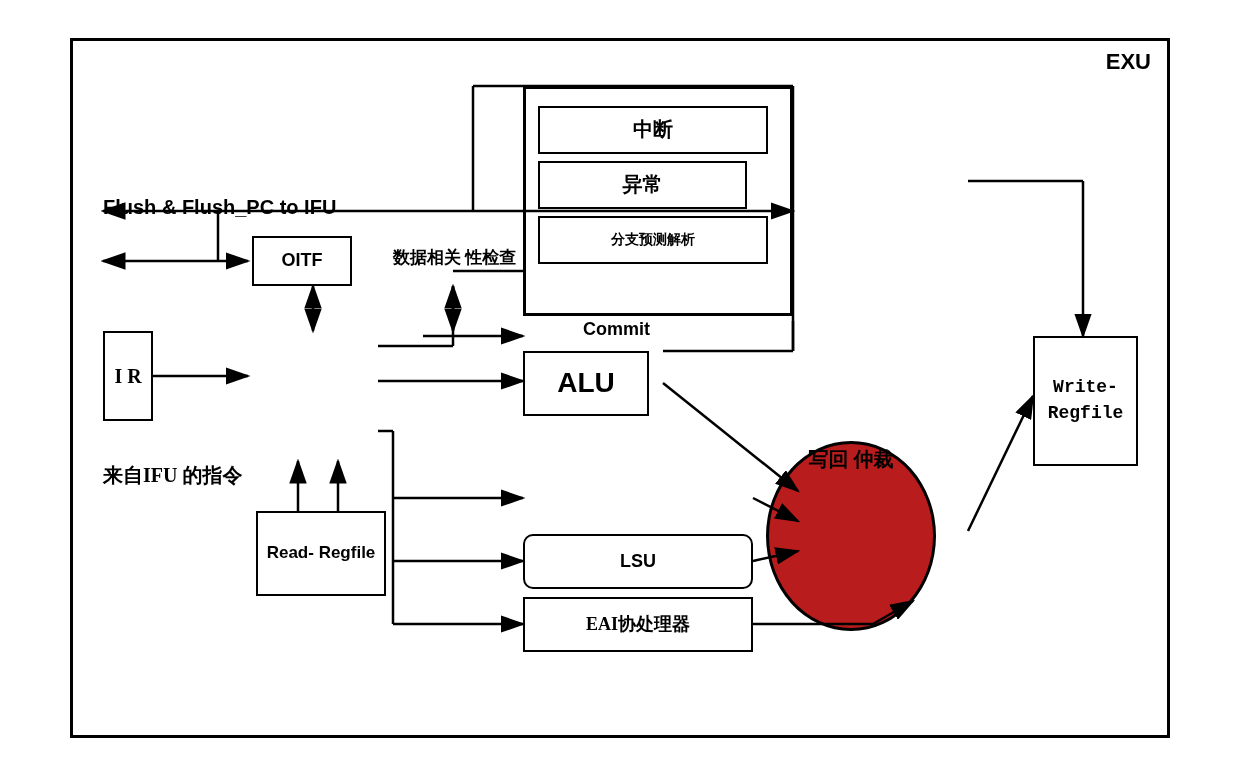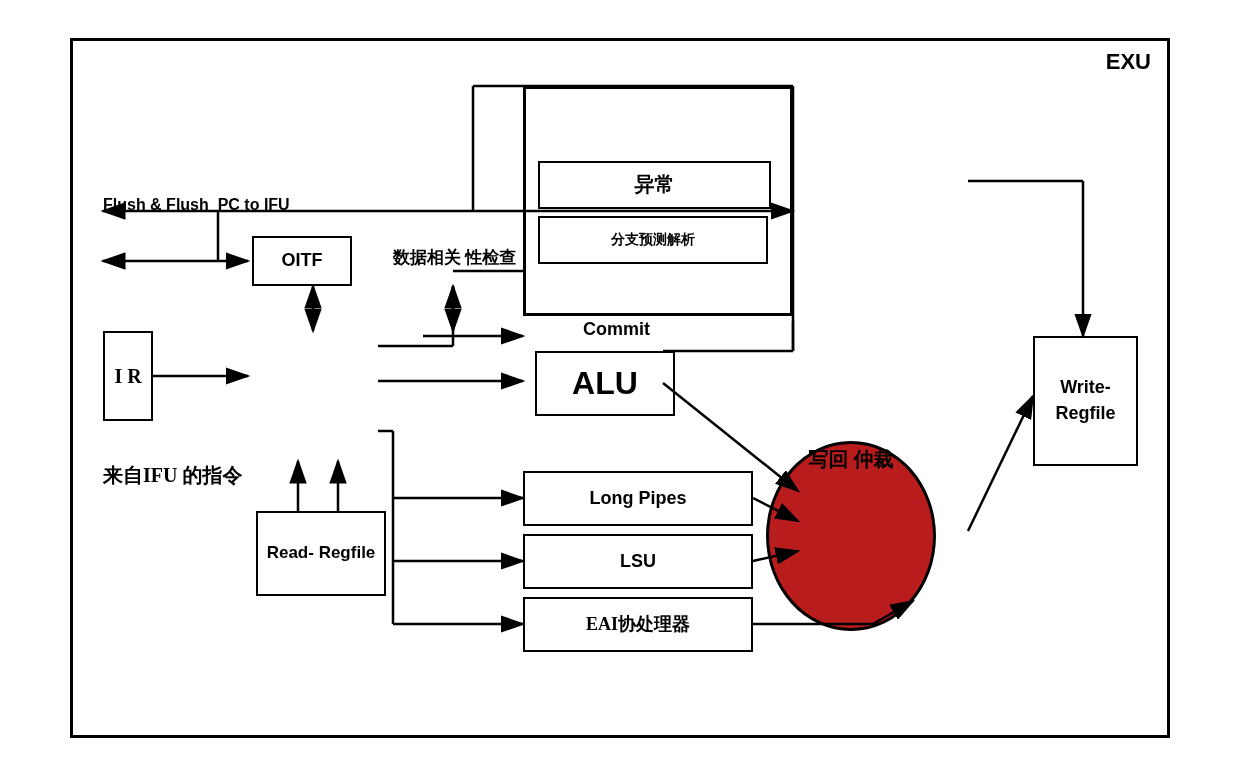--- a/index.html
+++ b/index.html
@@ -91,75 +91,75 @@
       left: 465px;
       top: 65px;
       width: 230px;
       height: 48px;
       font-size: 20px;
     }
     
     .yichang-box {
       left: 465px;
       top: 120px;
-      width: 233px;
+      width: 209px;
       height: 48px;
       font-size: 20px;
     }
     
     .branch-box {
       left: 465px;
       top: 175px;
       width: 230px;
       height: 48px;
       font-size: 14px;
     }
     
     .alu-box {
       left: 450px;
       top: 310px;
-      width: 140px;
+      width: 126px;
       height: 65px;
       font-family: Arial, sans-serif;
-      font-size: 32px;
-      margin-left: 12px;
+      font-size: 28px;
     }
     
     .longpipes-box {
       left: 450px;
       top: 430px;
       width: 230px;
       height: 55px;
       font-family: Arial, sans-serif;
       font-size: 18px;
     }
     
     .lsu-box {
       left: 450px;
       top: 493px;
       width: 230px;
       height: 55px;
       font-family: Arial, sans-serif;
       font-size: 18px;
+      border-radius: 10px;
     }
     
     .eai-box {
       left: 450px;
       top: 556px;
       width: 230px;
       height: 55px;
       font-size: 18px;
     }
     
     .writereg-box {
       left: 960px;
       top: 295px;
       width: 105px;
       height: 130px;
-      font-family: Liberation Sans, sans-serif;
+      font-family: Liberation Mono, monospace;
       font-size: 18px;
       line-height: 1.4;
     }
     
     .writeback-circle {
       position: absolute;
       left: 693px;
       top: 400px;
       width: 170px;
       height: 190px;
@@ -189,21 +189,21 @@
     .label {
       position: absolute;
       font-size: 17px;
       font-weight: bold;
       background: transparent;
     }
     .label-flush {
       left: 30px;
       top: 155px;
       font-family: Arial, sans-serif;
-      font-size: 16px;
+      font-size: 20px;
     }
     .label-commit {
       left: 510px;
       top: 278px;
       font-family: Arial, sans-serif;
       font-size: 18px;
     }
     .label-data-check {
       left: 320px;
       top: 206px;
@@ -239,28 +239,28 @@
 R</div>
 
   <div class="box oitf-box">OITF</div>
 
 
   <div class="box readreg-box">Read-
 Regfile</div>
 
   <div class="commit-outer"></div>
 
+  <div class="box zhongduan-box">中断</div>
 
   <div class="box yichang-box">异常</div>
 
   <div class="box branch-box">分支预测解析</div>
 
   <div class="box alu-box">ALU</div>
 
-  <div class="box longpipes-box">Long Pipes</div>
 
   <div class="box lsu-box">LSU</div>
 
   <div class="box eai-box">EAI协处理器</div>
 
   <div class="box writereg-box">Write-
 Regfile</div>
 
   <div class="writeback-circle">
     <div class="writeback-text">写回

